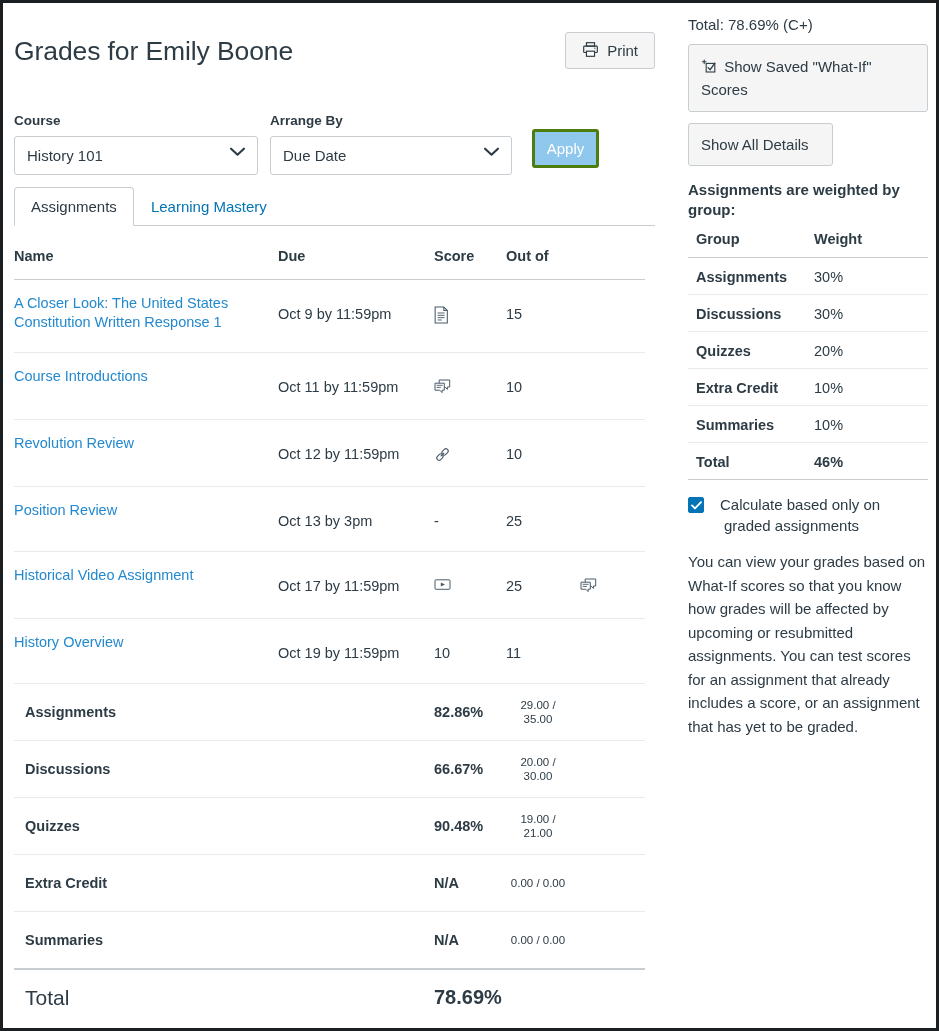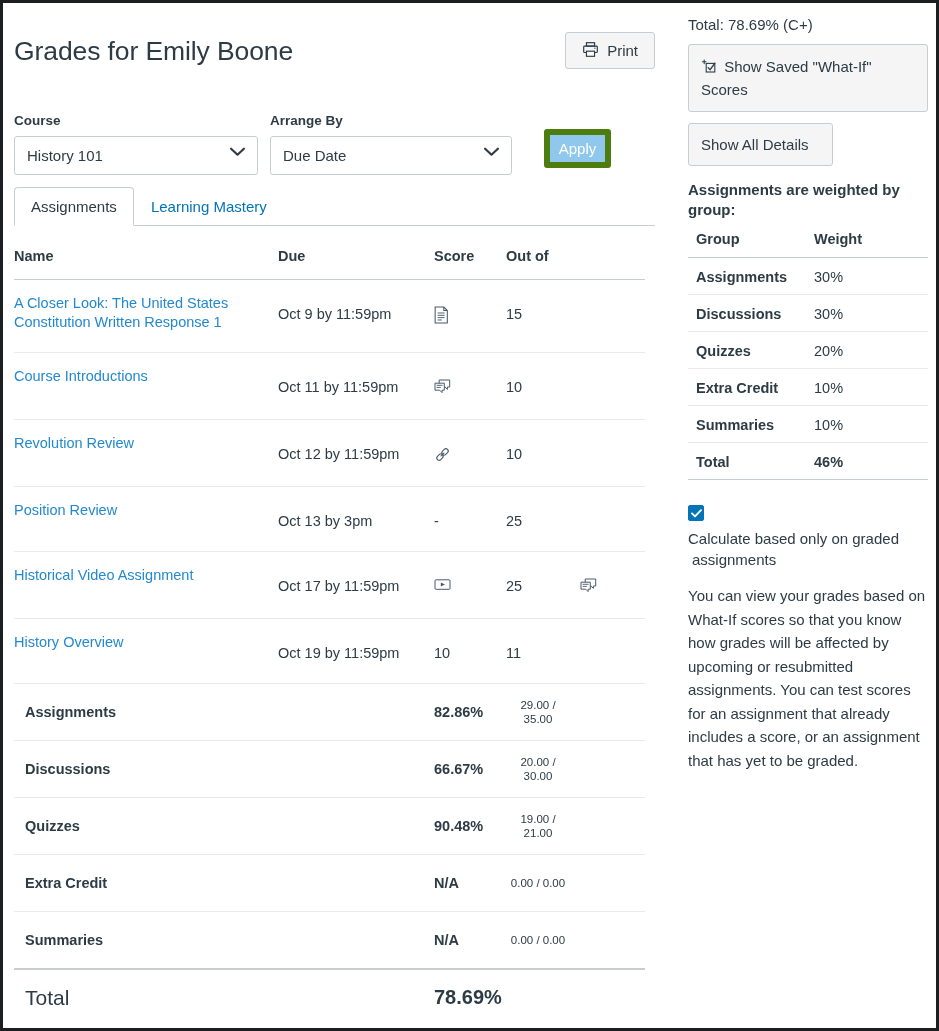--- a/index.html
+++ b/index.html
@@ -98,29 +98,29 @@
     right: 13px;
     top: 50%;
     transform: translateY(-50%);
     pointer-events: none;
     display: block;
   }
   .apply-btn {
     height: 39px;
     width: 67px;
     background: #8fc7ed;
-    border: 6px solid #4d7c0f;
+    border: 3px solid #4d7c0f;
     border-radius: 3px;
     color: #ffffff;
     font-size: 15px;
     cursor: pointer;
     display: flex;
     align-items: center;
     justify-content: center;
-    margin-left: 20px;
+    margin-left: 8px;
   }
 
   
   .tabs {
     position: relative;
     margin-top: 19px;
     height: 39px;
     display: flex;
     align-items: stretch;
   }
@@ -307,24 +307,23 @@
   table.weights td.w-group { font-weight: bold; width: 142px; }
   table.weights td.w-val { padding-left: 6px; color: #2d3b45; }
   table.weights tr.w-total td {
     border-bottom: 1px solid #c7cdd1;
     font-weight: bold;
   }
 
   .calc-row {
     display: flex;
     align-items: flex-start;
-    gap: 7px;
-    margin-top: 22px;
+    gap: 16px;
+    margin-top: 14px;
     width: 240px;
-    flex-direction: column;
   }
   .cbox {
     width: 16px;
     height: 16px;
     background: #0374b5;
     border: 1px solid #0374b5;
     border-radius: 2px;
     flex: 0 0 16px;
     margin-top: 3px;
     display: flex;

